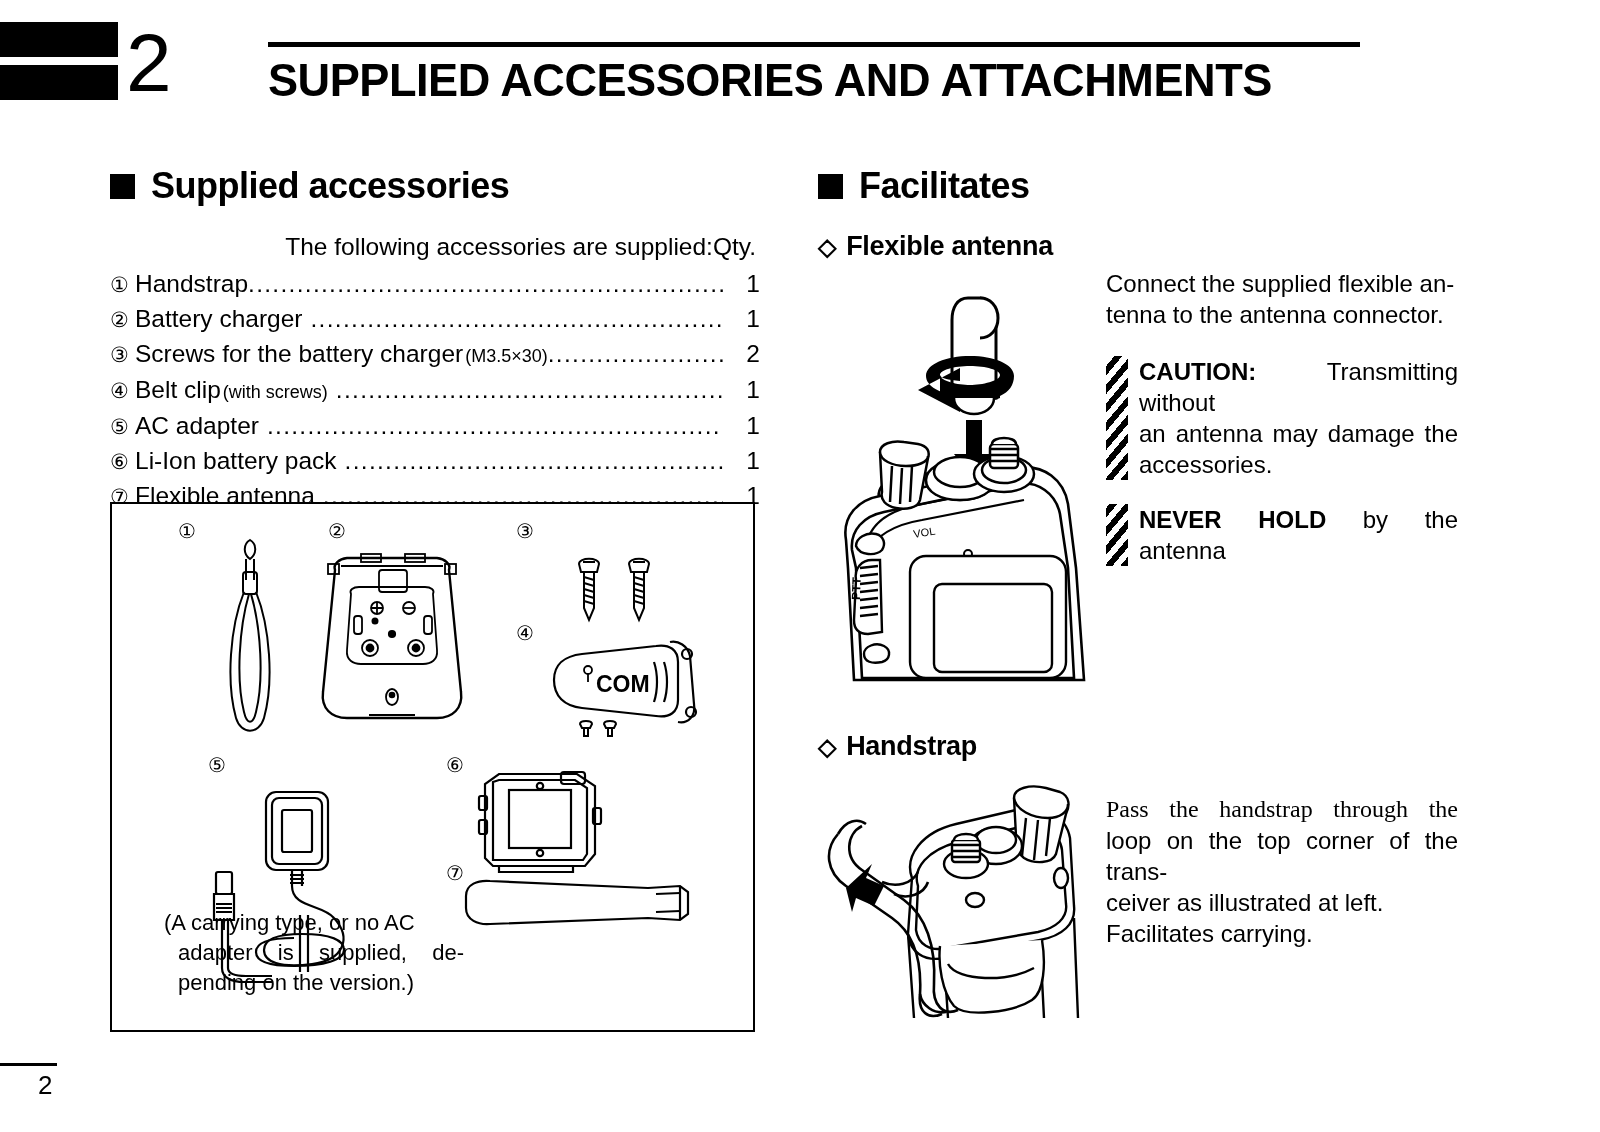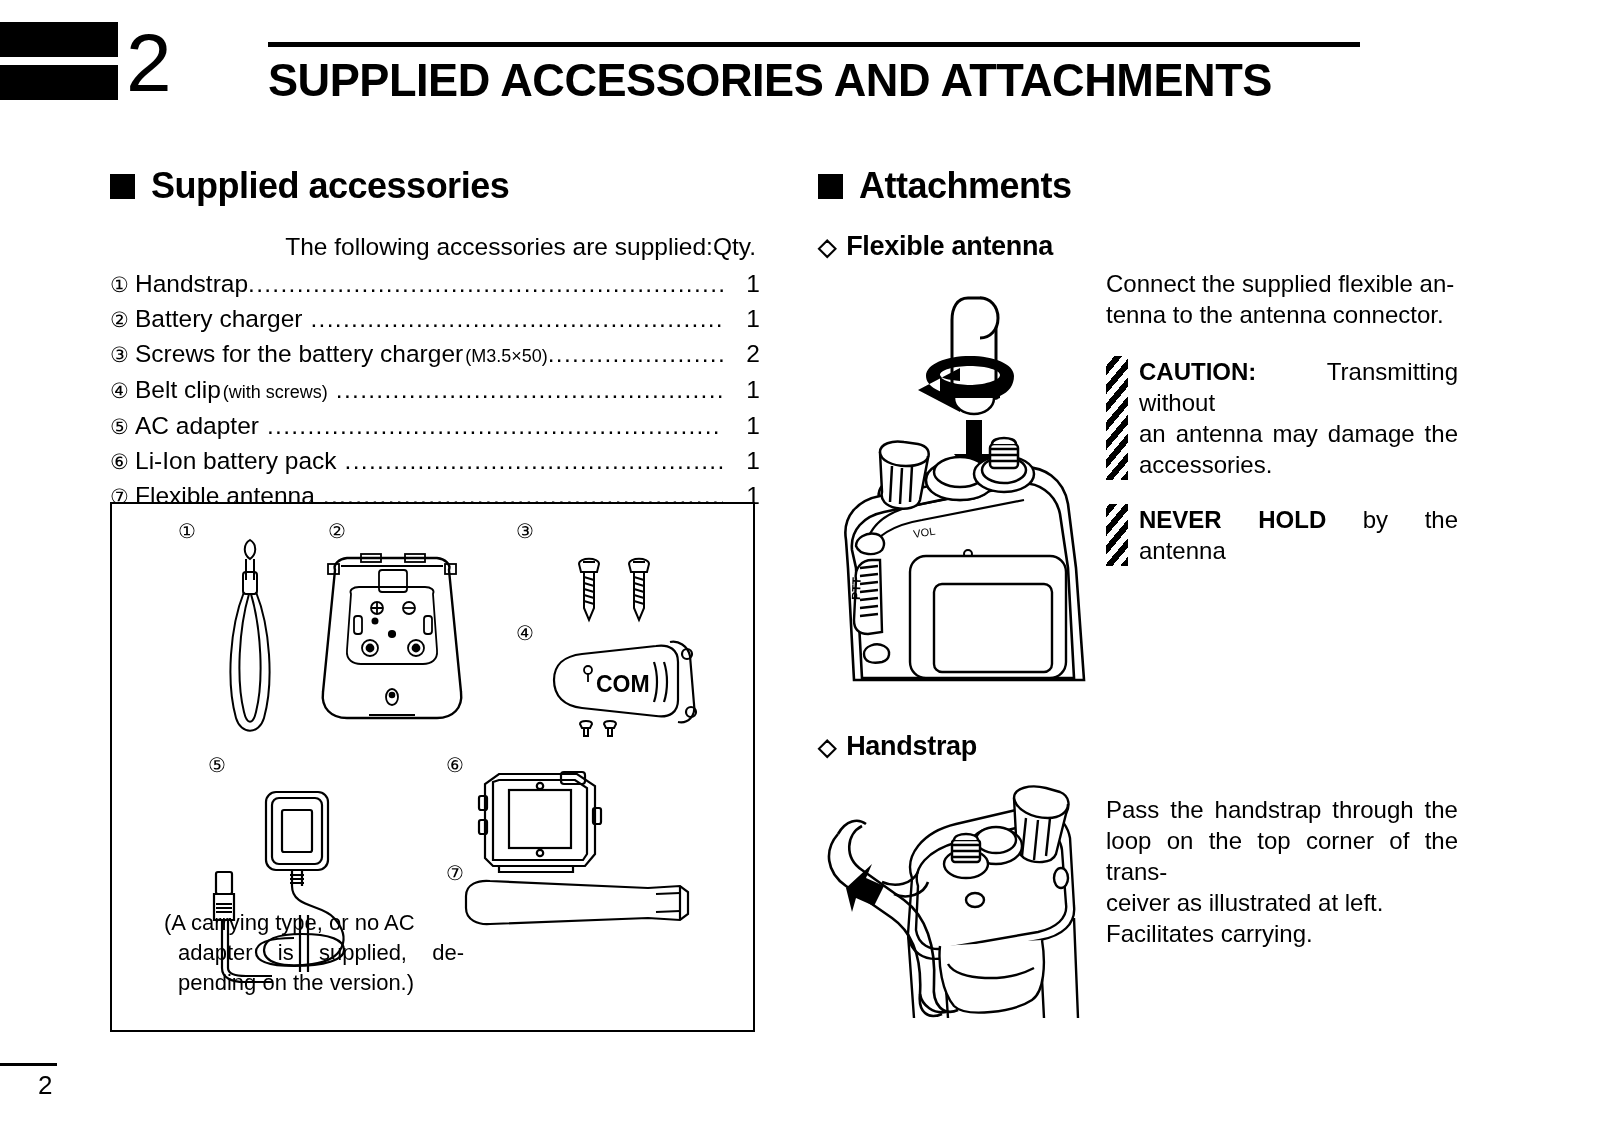--- a/index.html
+++ b/index.html
@@ -290,21 +290,21 @@
     <span class="acc-num">②</span>
     <span class="acc-label">Battery charger</span>
     <span class="acc-gap"></span>
     <span class="leader">...........................................................................................................</span>
     <span class="acc-qty">1</span>
   </div>
 
   <div class="acc-row">
     <span class="acc-num">③</span>
     <span class="acc-label">Screws for the battery charger</span>
-    <span class="acc-sub">(M3.5×50)</span>
+    <span class="acc-sub">(M3.5×30)</span>
     <span class="leader">...........................................................................................................</span>
     <span class="acc-qty">2</span>
   </div>
 
   <div class="acc-row">
     <span class="acc-num">④</span>
     <span class="acc-label">Belt clip</span>
     <span class="acc-sub">(with screws)</span>
     <span class="acc-gap"></span>
     <span class="leader">...........................................................................................................</span>
@@ -479,21 +479,21 @@
     </span>
     <span class="ln indent">pending on the version.)</span>
   </div>
 
 </div>
 
 <div id="right-column">
 
   <div class="section-heading">
     <span class="sq"></span>
-    <span>Attachments</span>
+    <span>Facilitates</span>
   </div>
 
   <div class="sub-heading">
     <span class="dia">◇</span>
     <span>Flexible antenna</span>
   </div>
 
   <div class="fig-text-row">
 
     <div class="fig-wrap" style="width:272px;">
@@ -673,21 +673,21 @@
         </g>
 
         <g fill="#000">
           <path d="M28 120 L54 96 L48 110 L66 118 L56 138 L38 130 L34 144 Z"></path>
         </g>
       </svg>
     </div>
 
     <div class="text-wrap" style="padding-left:16px;padding-top:26px;">
       <p class="body-par last">
-        <span class="jt" style="display:block;">
+        <span class="jt" style="display:block;font-family:Liberation Serif, serif;">
           <span class="line">
             <span>Pass</span>
             <span>the</span>
             <span>handstrap</span>
             <span>through</span>
             <span>the</span>
           </span>
         </span>
         <span>loop on the top corner of the trans-</span><br>
         <span>ceiver as illustrated at left.</span><br>

